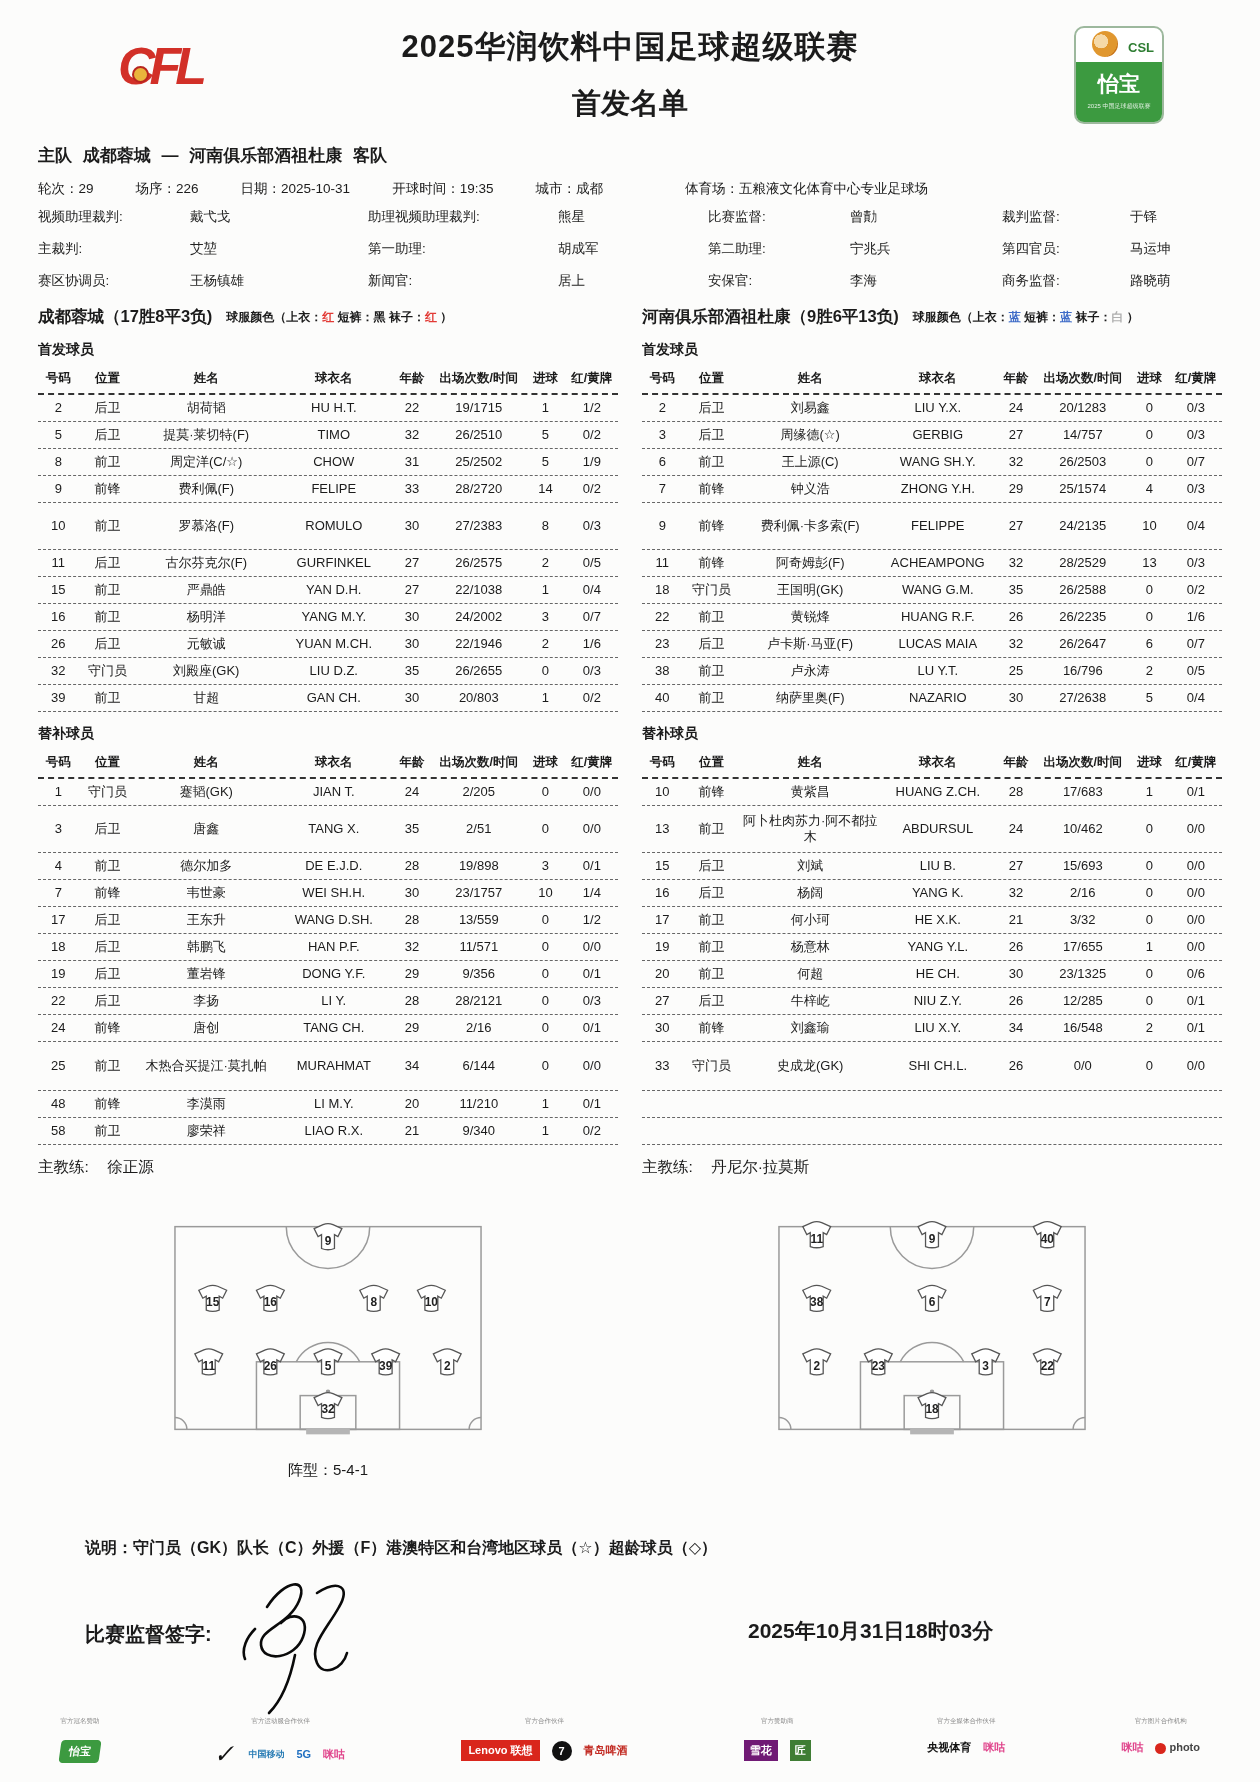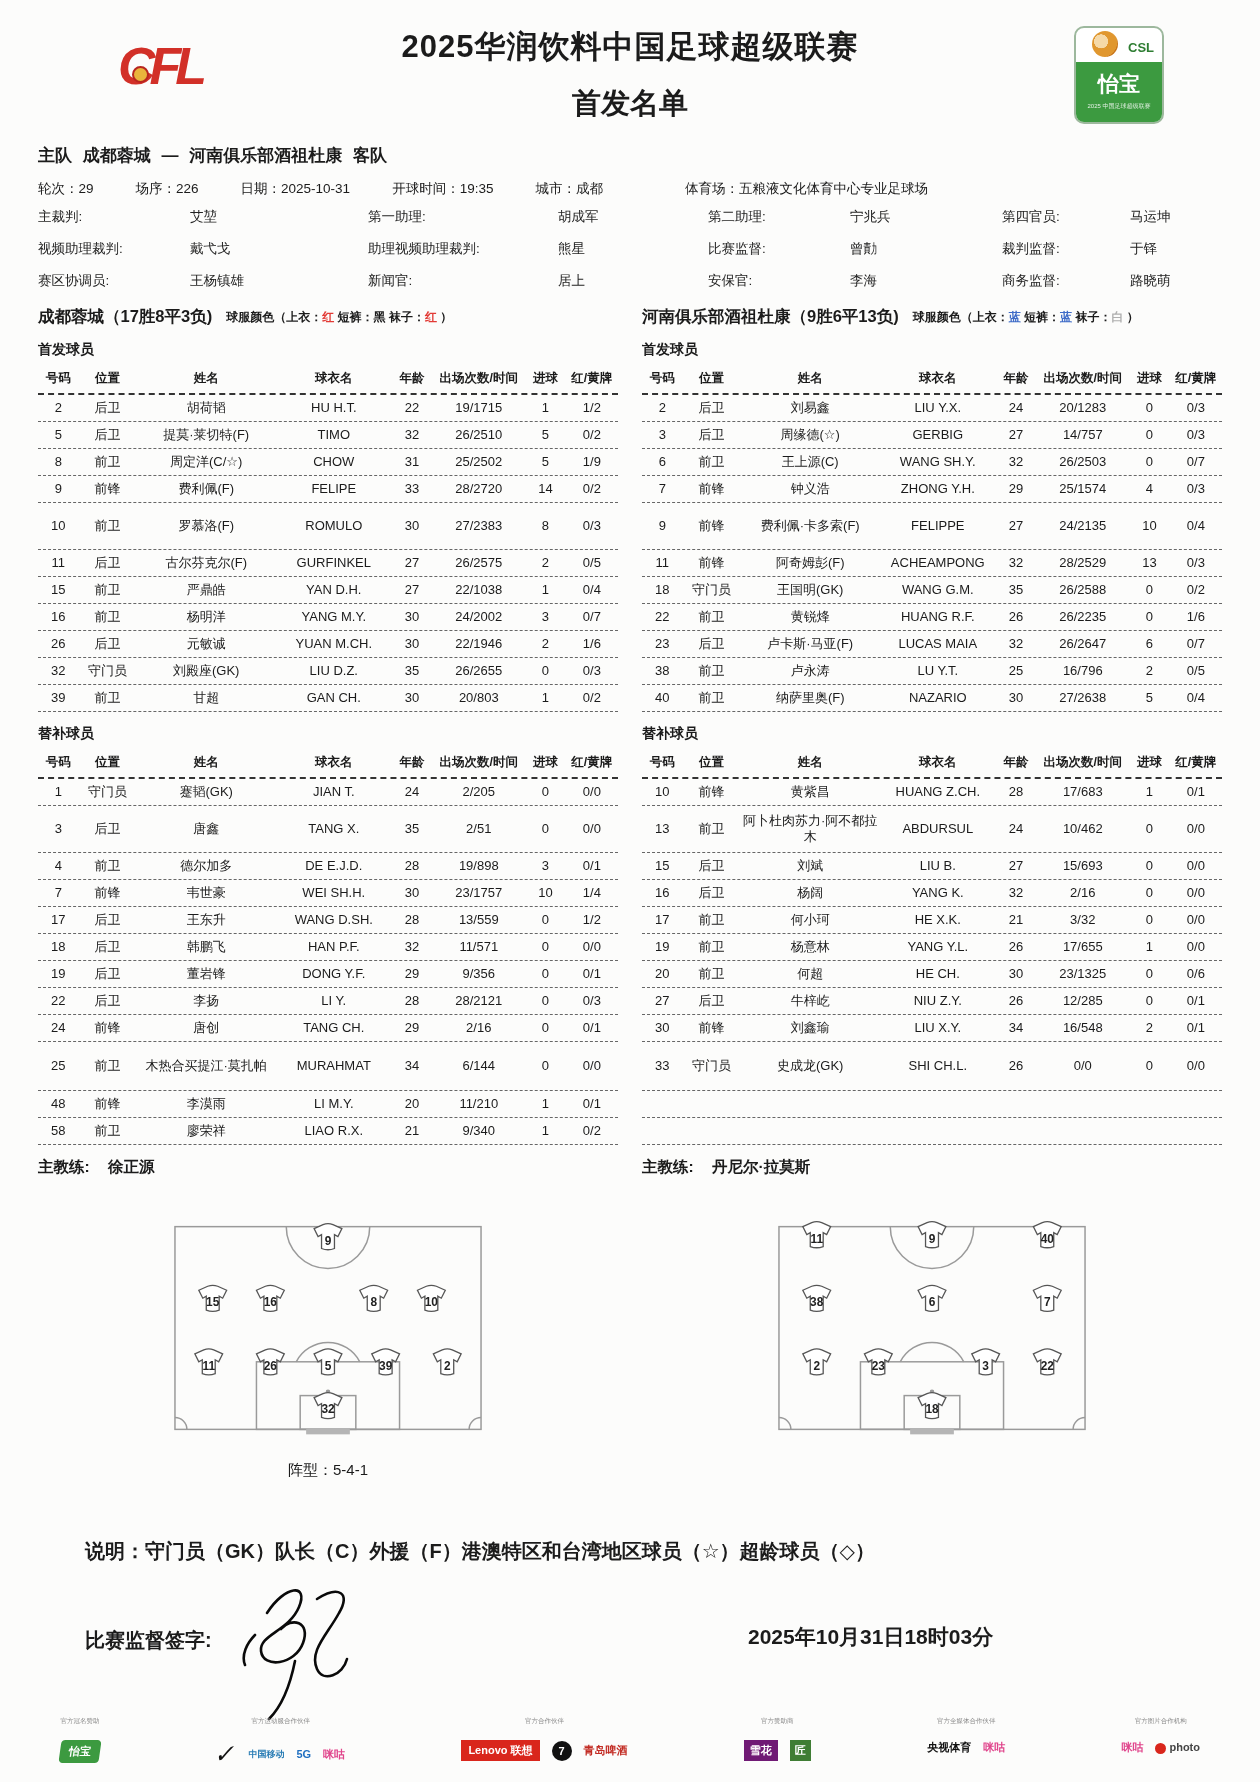--- a/index.html
+++ b/index.html
@@ -42,28 +42,28 @@
   .sec-label{font-size:14px;font-weight:800;margin:13px 0 6px 0;}
   .ttable{width:100%;}
   .trow{display:grid;grid-template-columns:7% 10% 24% 20% 7% 16% 7% 9%;
         align-items:center;min-height:26px;border-bottom:1.5px dashed #666;}
   .trow.thead{min-height:28px;border-bottom:2px dashed #333;font-weight:800;}
   .tcell{text-align:center;font-size:13px;line-height:1.25;padding:2px 1px;word-break:break-all;}
   .thead .tcell{font-size:12.5px;white-space:nowrap;word-break:keep-all;}
   .tbl-starters .trow:nth-child(6){min-height:46px;}
   .tbl-subs .trow:nth-child(3){min-height:46px;}
   .tbl-subs .trow:nth-child(11){min-height:48px;}
-  .coach{font-size:15.5px;font-weight:700;margin-top:12px;height:24px;}
+  .coach{font-size:15.5px;font-weight:400;margin-top:12px;height:24px;}
   .coach .coach-name{margin-left:14px;}
   
   .pitch-wrap{text-align:center;margin-top:38px;}
   svg.pitch{width:318px;height:222px;}
   .formation{font-size:15px;margin-top:16px;text-align:center;}
   
-  .legend{padding:0 85px;margin-top:58px;font-size:20px;font-weight:800;}
+  .legend{padding:0 85px;margin-top:58px;font-size:16px;font-weight:800;}
   .signrow{position:relative;padding:0 85px;margin-top:28px;height:120px;}
   .sign-label{position:absolute;left:85px;top:34px;font-size:20px;font-weight:800;}
   .sign-svg{position:absolute;left:225px;top:-16px;}
   .sign-date{position:absolute;left:748px;top:30px;font-size:21px;font-weight:800;}
   .sponsors{position:absolute;left:0;right:0;bottom:14px;display:flex;justify-content:space-between;
             padding:0 60px;}
   .sp-group{text-align:center;}
   .sp-caption{font-size:6.5px;color:#8a8a8a;margin-bottom:14px;white-space:nowrap;}
   .sp-logos{display:flex;gap:12px;align-items:center;justify-content:center;}
   .sp-logo{font-size:11px;font-weight:700;white-space:nowrap;}
@@ -118,38 +118,38 @@
       <span class="mi-item"><span class="mi-label">轮次：</span><span class="mi-value">29</span></span>
       <span class="mi-item"><span class="mi-label">场序：</span><span class="mi-value">226</span></span>
       <span class="mi-item"><span class="mi-label">日期：</span><span class="mi-value">2025-10-31</span></span>
       <span class="mi-item"><span class="mi-label">开球时间：</span><span class="mi-value">19:35</span></span>
       <span class="mi-item"><span class="mi-label">城市：</span><span class="mi-value">成都</span></span>
       <span class="mi-item"><span class="mi-label">体育场：</span><span class="mi-value">五粮液文化体育中心专业足球场</span></span>
     </div>
 
   <div class="off" id="officials">
       <div class="off-row">
+        <span class="off-label">视频助理裁判:</span>
+        <span class="off-value">戴弋戈</span>
+        <span class="off-label">助理视频助理裁判:</span>
+        <span class="off-value">熊星</span>
+        <span class="off-label">比赛监督:</span>
+        <span class="off-value">曾勣</span>
+        <span class="off-label">裁判监督:</span>
+        <span class="off-value">于铎</span>
+      </div>
+      <div class="off-row">
         <span class="off-label">主裁判:</span>
         <span class="off-value">艾堃</span>
         <span class="off-label">第一助理:</span>
         <span class="off-value">胡成军</span>
         <span class="off-label">第二助理:</span>
         <span class="off-value">宁兆兵</span>
         <span class="off-label">第四官员:</span>
         <span class="off-value">马运坤</span>
-      </div>
-      <div class="off-row">
-        <span class="off-label">视频助理裁判:</span>
-        <span class="off-value">戴弋戈</span>
-        <span class="off-label">助理视频助理裁判:</span>
-        <span class="off-value">熊星</span>
-        <span class="off-label">比赛监督:</span>
-        <span class="off-value">曾勣</span>
-        <span class="off-label">裁判监督:</span>
-        <span class="off-value">于铎</span>
       </div>
       <div class="off-row">
         <span class="off-label">赛区协调员:</span>
         <span class="off-value">王杨镇雄</span>
         <span class="off-label">新闻官:</span>
         <span class="off-value">居上</span>
         <span class="off-label">安保官:</span>
         <span class="off-value">李海</span>
         <span class="off-label">商务监督:</span>
         <span class="off-value">路晓萌</span>

